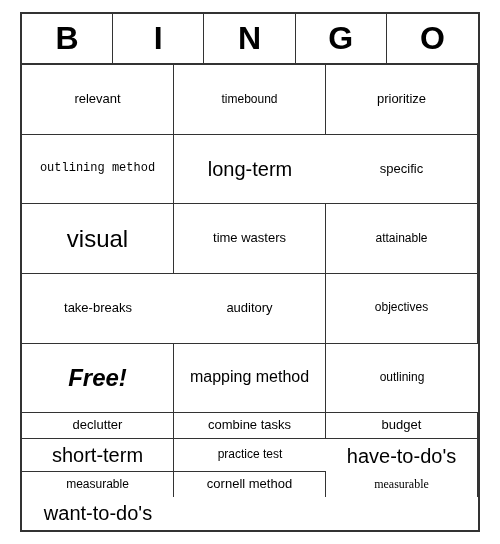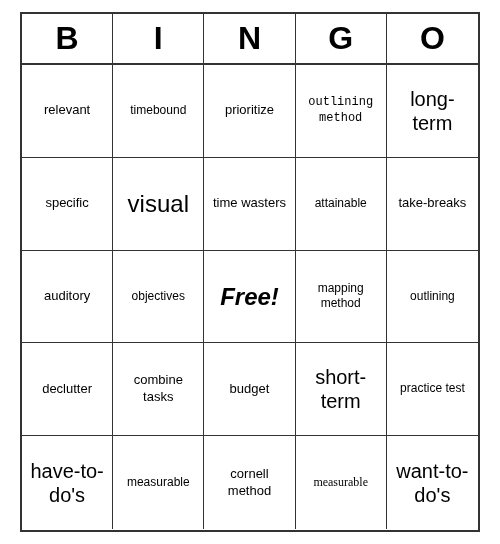--- a/index.html
+++ b/index.html
@@ -37,21 +37,21 @@
       font-weight: bold;
       border-right: 1px solid #333;
     }
 
     .header-cell:last-child {
       border-right: none;
     }
 
     .bingo-grid {
       display: grid;
-      grid-template-columns: repeat(5, 1fr);
+      grid-template-columns: repeat(3, 1fr);
       grid-template-rows: repeat(5, 1fr);
       height: calc(100% - 52px);
     }
 
     .cell {
       border-right: 1px solid #333;
       border-bottom: 1px solid #333;
       display: flex;
       align-items: center;
       justify-content: center;
@@ -132,21 +132,21 @@
       <div class="cell">
         <span class="cell-text">auditory</span>
       </div>
       <div class="cell">
         <span class="cell-text" style="font-size: 12px;">objectives</span>
       </div>
       <div class="cell">
         <span class="cell-text xlarge bold-italic">Free!</span>
       </div>
       <div class="cell">
-        <span class="cell-text" style="font-size: 12px;">mapping method</span>
+        <span class="cell-text" style="font-size: 16px;">mapping method</span>
       </div>
       <div class="cell">
         <span class="cell-text" style="font-size: 12px;">outlining</span>
       </div>
       <div class="cell">
         <span class="cell-text">declutter</span>
       </div>
       <div class="cell">
         <span class="cell-text">combine tasks</span>
       </div>

